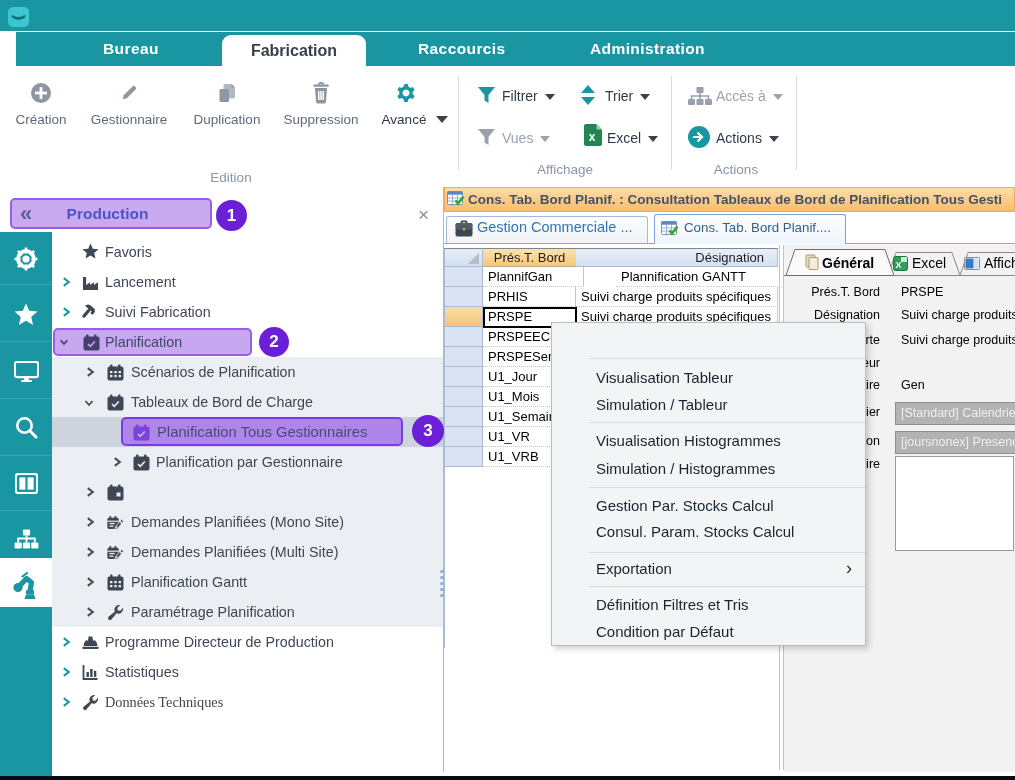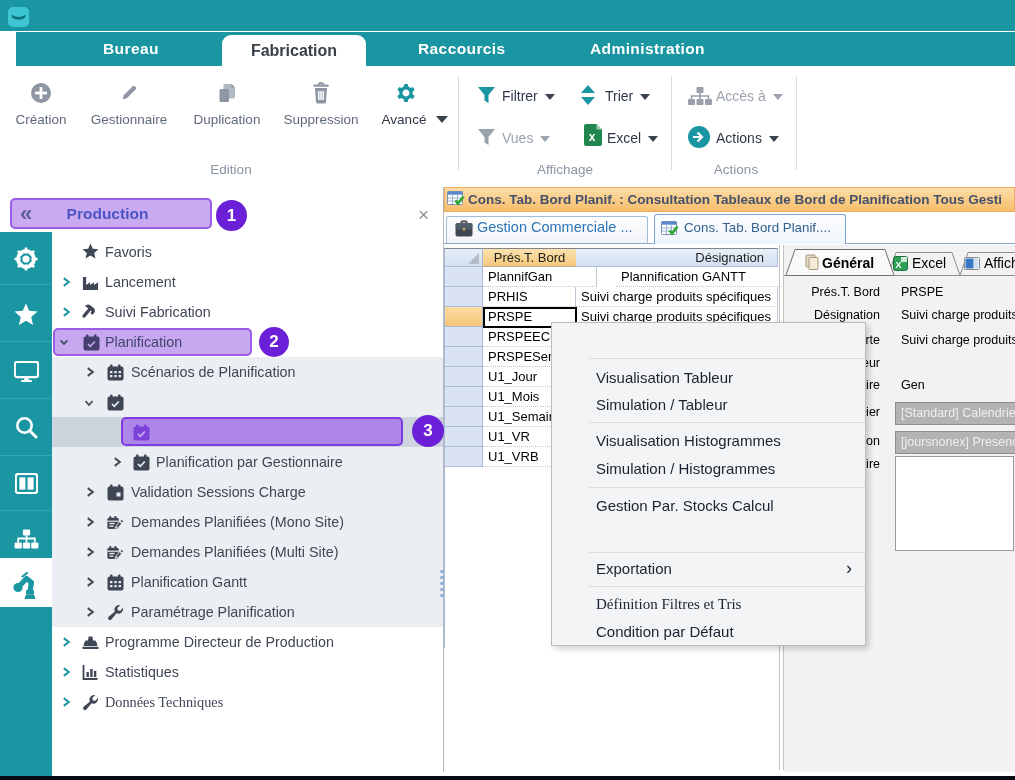--- a/index.html
+++ b/index.html
@@ -117,21 +117,21 @@
       <svg width="24" height="24" viewBox="0 0 24 24">
           <path fill="#1a96a2" fill-rule="evenodd" d="M10.3 2 h3.4 l0.5 2.6 a7.6 7.6 0 0 1 2.2 1.3 l2.5-0.9 1.7 2.9 -2 1.8 a7.7 7.7 0 0 1 0 2.6 l2 1.8 -1.7 2.9 -2.5-0.9 a7.6 7.6 0 0 1 -2.2 1.3 L13.7 20 h-3.4 l-0.5-2.6 a7.6 7.6 0 0 1 -2.2-1.3 l-2.5 0.9 -1.7-2.9 2-1.8 a7.7 7.7 0 0 1 0-2.6 l-2-1.8 1.7-2.9 2.5 0.9 a7.6 7.6 0 0 1 2.2-1.3 Z M12 7.5 a3.5 3.5 0 1 0 0.0001 0 Z" transform="translate(0 1)"></path>
         </svg>
     </div>
     <div class="rlabel" style="left:41px;top:46px;">Création</div>
     <div class="rlabel" style="left:129px;top:46px;">Gestionnaire</div>
     <div class="rlabel" style="left:227px;top:46px;">Duplication</div>
     <div class="rlabel" style="left:321px;top:46px;">Suppression</div>
     <div class="rlabel" style="left:404px;top:46px;color:#2f3946;">Avancé</div>
     <div style="position:absolute;left:436px;top:50px;width:0;height:0;border-left:6px solid transparent;border-right:6px solid transparent;border-top:7px solid #39424e;"></div>
-    <div class="rgroup" style="left:231px;top:96px;">Edition</div>
+    <div class="rgroup" style="left:231px;top:104px;">Edition</div>
     <div class="rsep" style="left:458px;"></div>
     <div class="rsep" style="left:671px;"></div>
     <div class="rsep" style="left:796px;"></div>
 
     <div class="ric" style="left:477px;top:20px;width:19px;height:18px;">
       <svg width="19" height="18" viewBox="0 0 19 18">
           <path d="M1 1 h17 l-6.5 8 v8 l-4-2.5 v-5.5 Z" fill="#1a96a2"></path>
         </svg>
     </div>
     <div class="hitem" style="left:502px;top:22px;">Filtrer<span class="caret"></span></div>
@@ -373,22 +373,23 @@
       </svg>
     <svg class="ticon" style="left:30px;top:507px;" width="18" height="17" viewBox="0 0 18 17">
         <path d="M17 3.5 a5 5 0 0 1 -6.9 5.8 L4.6 16 a2 2 0 0 1 -2.9-2.9 L8.2 7.6 a5 5 0 0 1 5.8-6.9 L11 3.6 l0.4 2.7 2.7 0.4 Z" fill="#3f4654"></path>
       </svg>
 
     <div class="trow" style="left:53px;top:50px;">Favoris</div>
     <div class="trow" style="left:53px;top:80px;">Lancement</div>
     <div class="trow" style="left:53px;top:110px;">Suivi Fabrication</div>
     <div class="trow" style="left:53px;top:140px;color:#40466b;">Planification</div>
     <div class="trow" style="left:79px;top:170px;">Scénarios de Planification</div>
+    <div class="trow" style="left:79px;top:200px;">Tableaux de Bord de Charge</div>
+    <div class="trow" style="left:105px;top:230px;color:#4d4878;font-size:14.8px;">Planification Tous Gestionnaires</div>
     <div class="trow" style="left:104px;top:260px;">Planification par Gestionnaire</div>
-    <div class="trow" style="left:79px;top:290px;">Validation Sessions Charge</div>
     <div class="trow" style="left:79px;top:320px;">Demandes Planifiées (Mono Site)</div>
     <div class="trow" style="left:79px;top:350px;">Demandes Planifiées (Multi Site)</div>
     <div class="trow" style="left:79px;top:380px;">Planification Gantt</div>
     <div class="trow" style="left:79px;top:410px;">Paramétrage Planification</div>
     <div class="trow" style="left:53px;top:440px;">Programme Directeur de Production</div>
     <div class="trow" style="left:53px;top:470px;">Statistiques</div>
     <div class="trow" style="left:53px;top:500px;font-family:Liberation Serif, serif;">Données Techniques</div>
   </div>
   <div class="badge" style="left:216px;top:200px;width:31px;height:31px;line-height:31px;font-size:17px;">1</div>
   <div class="badge" style="left:259px;top:327px;width:30px;height:30px;line-height:30px;font-size:17px;">2</div>
@@ -495,21 +496,21 @@
       </svg>
     <div style="position:absolute;left:240px;top:8px;font-size:13.3px;color:#33608e;white-space:nowrap;">Cons. Tab. Bord Planif....</div>
   </div>
 
   <div class="abs" id="tbl" style="left:444px;top:248px;width:334px;height:400px;">
   <div style="position:absolute;left:0;top:0;width:39px;height:19px;background:linear-gradient(#e6edf8,#d3e0f1);border:1px solid #a9bbd6;border-top:1px solid #80868d;"></div>
   <div style="position:absolute;left:24px;top:5px;width:0;height:0;border-left:11px solid transparent;border-bottom:11px solid #b6bcc6;"></div>
   <div style="position:absolute;left:39px;top:0;width:94px;height:19px;background:linear-gradient(#fbe2ae,#f5c87c);border:1px solid #b9ad8e;border-top:1px solid #80868d;border-left:none;font-size:13px;color:#1d1d1d;text-align:center;line-height:18px;">Prés.T. Bord</div>
   <div style="position:absolute;left:132px;top:0;width:202px;height:19px;background:linear-gradient(#e9eff8,#d3e0f1);border:1px solid #a9bbd6;border-top:1px solid #80868d;border-left:none;font-size:13px;color:#1d1d1d;text-align:right;line-height:18px;padding-right:13px;box-sizing:border-box;">Désignation</div>
   <div style="position:absolute;left:0;top:19px;width:39px;height:20px;background:#d9e3f3;border:1px solid #a9bbd6;border-top:none;box-sizing:border-box;"></div>
-  <div class="dcell" style="left:39px;top:19px;width:114px;border-right:1px solid #bcc7d6;border-bottom:1px dotted #c6c6c6;box-sizing:border-box;padding-left:5px;overflow:hidden;">PlannifGan</div>
+  <div class="dcell" style="left:39px;top:19px;width:101px;border-right:1px solid #bcc7d6;border-bottom:1px dotted #c6c6c6;box-sizing:border-box;padding-left:5px;overflow:hidden;">PlannifGan</div>
   <div class="dcell" style="left:132px;top:19px;width:202px;border-right:1px solid #bcc7d6;border-bottom:1px dotted #c6c6c6;box-sizing:border-box;padding-left:5px;overflow:hidden;margin-left:40px;">Plannification GANTT</div>
   <div style="position:absolute;left:0;top:39px;width:39px;height:20px;background:#d9e3f3;border:1px solid #a9bbd6;border-top:none;box-sizing:border-box;"></div>
   <div class="dcell" style="left:39px;top:39px;width:93px;border-right:1px solid #bcc7d6;border-bottom:1px dotted #c6c6c6;box-sizing:border-box;padding-left:5px;overflow:hidden;">PRHIS</div>
   <div class="dcell" style="left:132px;top:39px;width:202px;border-right:1px solid #bcc7d6;border-bottom:1px dotted #c6c6c6;box-sizing:border-box;padding-left:5px;overflow:hidden;">Suivi charge produits spécifiques</div>
   <div style="position:absolute;left:0;top:59px;width:39px;height:20px;background:linear-gradient(#fbdba4,#f6c678);border:1px solid #a9bbd6;border-top:none;box-sizing:border-box;"></div>
   <div class="dcell" style="left:39px;top:59px;width:93px;border-right:1px solid #bcc7d6;border-bottom:1px dotted #c6c6c6;box-sizing:border-box;padding-left:5px;overflow:hidden;">PRSPE</div>
   <div class="dcell" style="left:132px;top:59px;width:202px;border-right:1px solid #bcc7d6;border-bottom:1px dotted #c6c6c6;box-sizing:border-box;padding-left:5px;overflow:hidden;">Suivi charge produits spécifiques</div>
   <div style="position:absolute;left:0;top:79px;width:39px;height:20px;background:#d9e3f3;border:1px solid #a9bbd6;border-top:none;box-sizing:border-box;"></div>
   <div class="dcell" style="left:39px;top:79px;width:93px;border-right:1px solid #bcc7d6;border-bottom:1px dotted #c6c6c6;box-sizing:border-box;padding-left:5px;overflow:hidden;">PRSPEECO</div>
   <div class="dcell" style="left:132px;top:79px;width:202px;border-right:1px solid #bcc7d6;border-bottom:1px dotted #c6c6c6;box-sizing:border-box;padding-left:5px;overflow:hidden;"></div>
@@ -585,22 +586,23 @@
   <div class="abs" style="left:440px;top:594px;width:4px;height:3px;background:#8fb0da;border-radius:2px;"></div>
   <div class="abs" id="cmenu">
     <div class="msep" style="top:35px;"></div>
     <div class="mi" style="top:54px;">Visualisation Tableur</div>
     <div class="mi" style="top:81px;">Simulation / Tableur</div>
     <div class="msep" style="top:99px;"></div>
     <div class="mi" style="top:117px;">Visualisation Histogrammes</div>
     <div class="mi" style="top:145px;">Simulation / Histogrammes</div>
     <div class="msep" style="top:164px;"></div>
     <div class="mi" style="top:182px;">Gestion Par. Stocks Calcul</div>
+    <div class="mi" style="top:208px;">Consul. Param. Stocks Calcul</div>
     <div class="msep" style="top:229px;"></div>
     <div class="mi" style="top:245px;">Exportation</div>
     <div class="msep" style="top:263px;"></div>
-    <div class="mi" style="top:281px;font-family:Liberation Serif, serif;">Définition Filtres et Tris</div>
+    <div class="mi" style="top:281px;">Définition Filtres et Tris</div>
     <div class="mi" style="top:308px;">Condition par Défaut</div>
     <div style="position:absolute;right:13px;top:235px;font-size:18px;color:#1a2330;">›</div>
   </div>
 
   <div class="abs" id="blackline"></div>
 </div>
 
 </body></html>

